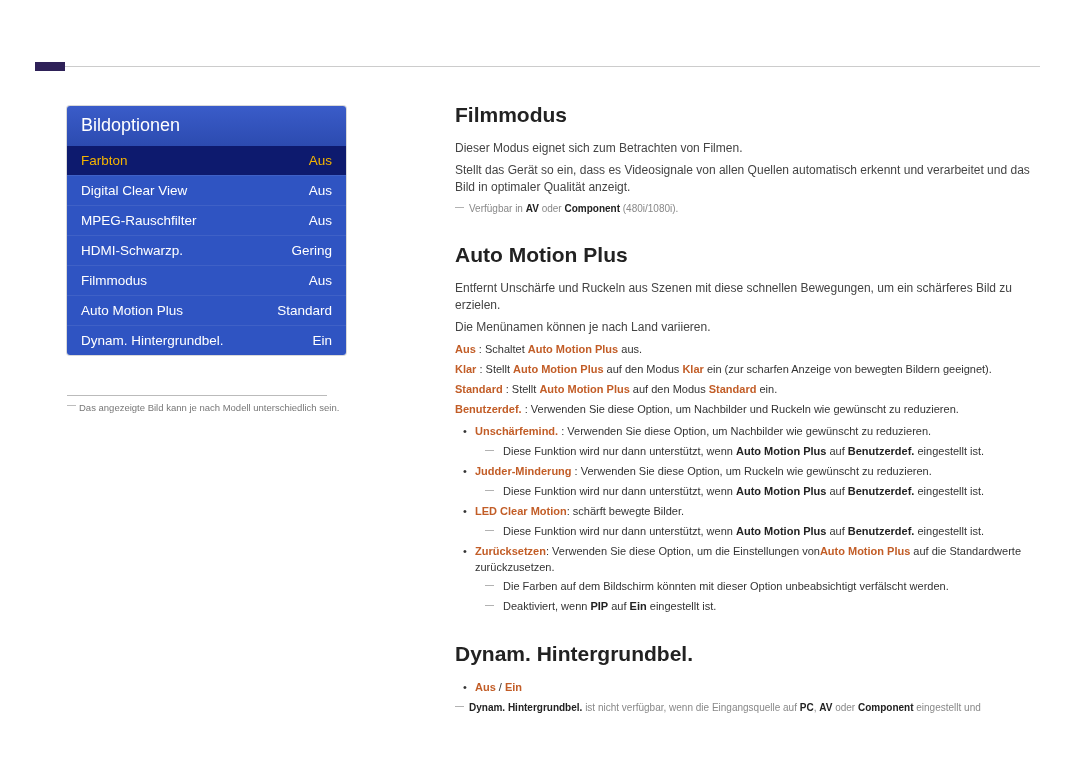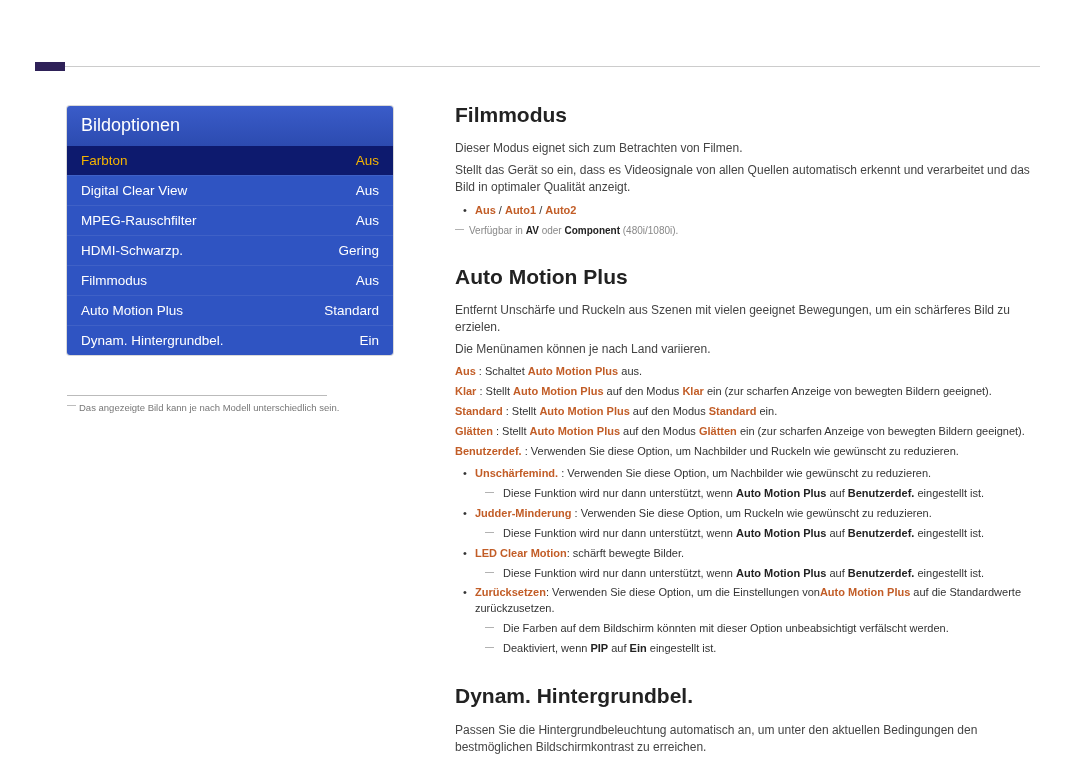--- a/index.html
+++ b/index.html
@@ -28,21 +28,21 @@
     height: 9px;
     background: #2e2158;
   }
   .left-col {
     position: absolute;
     left: 67px;
     top: 106px;
     width: 290px;
   }
   .menu-box {
-    width: 326px;
+    width: 279px;
     border-radius: 3px;
     overflow: hidden;
     box-shadow: 0 0 0 1px rgba(0,0,0,.15);
   }
   .menu-title {
     background: linear-gradient(#3a5cc9, #2c4bb0);
     color: #fff;
     font-size: 18px;
     padding: 9px 14px 10px;
     font-weight: 400;
@@ -194,41 +194,33 @@
   <div class="left-note-rule"></div>
   <div class="left-note">Das angezeigte Bild kann je nach Modell unterschiedlich sein.</div>
 </div>
 
 <div class="right-col">
 
   <section>
     <div class="h2">Filmmodus</div>
     <p class="para">Dieser Modus eignet sich zum Betrachten von Filmen.</p>
     <p class="para">Stellt das Gerät so ein, dass es Videosignale von allen Quellen automatisch erkennt und verarbeitet und das Bild in optimaler Qualität anzeigt.</p>
-    <ul class="bullets">
-      <li>
-        <span class="accent">Aus</span> /
-        <span class="accent">Auto1</span> /
-        <span class="accent">Auto2</span>
-      </li>
-    </ul>
     <div class="gray-note">
       <span>Verfügbar in </span><b>AV</b><span> oder </span><b>Component</b><span> (480i/1080i).</span>
     </div>
   </section>
 
   <section>
     <div class="h2">Auto Motion Plus</div>
-    <p class="para">Entfernt Unschärfe und Ruckeln aus Szenen mit vielen geeignet Bewegungen, um ein schärferes Bild zu erzielen.</p>
+    <p class="para">Entfernt Unschärfe und Ruckeln aus Szenen mit diese schnellen Bewegungen, um ein schärferes Bild zu erzielen.</p>
     <p class="para">Die Menünamen können je nach Land variieren.</p>
     <div class="def-list">
       <div class="def-item"><span class="accent">Aus</span><span> : Schaltet </span><span class="accent">Auto Motion Plus</span><span> aus.</span></div>
       <div class="def-item"><span class="accent">Klar</span><span> : Stellt </span><span class="accent">Auto Motion Plus</span><span> auf den Modus </span><span class="accent">Klar</span><span> ein (zur scharfen Anzeige von bewegten Bildern geeignet).</span></div>
       <div class="def-item"><span class="accent">Standard</span><span> : Stellt </span><span class="accent">Auto Motion Plus</span><span> auf den Modus </span><span class="accent">Standard</span><span> ein.</span></div>
-      <div class="def-item"><span class="accent">Glätten</span><span> : Stellt </span><span class="accent">Auto Motion Plus</span><span> auf den Modus </span><span class="accent">Glätten</span><span> ein (zur scharfen Anzeige von bewegten Bildern geeignet).</span></div>
       <div class="def-item"><span class="accent">Benutzerdef.</span><span> : Verwenden Sie diese Option, um Nachbilder und Ruckeln wie gewünscht zu reduzieren.</span></div>
     </div>
 
     <ul class="bullets">
       <li>
         <span class="accent">Unschärfemind.</span><span> : Verwenden Sie diese Option, um Nachbilder wie gewünscht zu reduzieren.</span>
         <ul class="sub-bullets">
           <li class="note"><span>Diese Funktion wird nur dann unterstützt, wenn </span><b>Auto Motion Plus</b><span> auf </span><b>Benutzerdef.</b><span> eingestellt ist.</span></li>
         </ul>
       </li>
@@ -249,21 +241,20 @@
         <ul class="sub-bullets">
           <li class="note">Die Farben auf dem Bildschirm könnten mit dieser Option unbeabsichtigt verfälscht werden.</li>
           <li class="note"><span>Deaktiviert, wenn </span><b>PIP</b><span> auf </span><b>Ein</b><span> eingestellt ist.</span></li>
         </ul>
       </li>
     </ul>
   </section>
 
   <section>
     <div class="h2">Dynam. Hintergrundbel.</div>
-    <p class="para">Passen Sie die Hintergrundbeleuchtung automatisch an, um unter den aktuellen Bedingungen den bestmöglichen Bildschirmkontrast zu erreichen.</p>
     <ul class="bullets">
       <li>
         <span class="accent">Aus</span> /
         <span class="accent">Ein</span>
       </li>
     </ul>
     <div class="gray-note">
       <b>Dynam. Hintergrundbel.</b><span> ist nicht verfügbar, wenn die Eingangsquelle auf </span><b>PC</b><span>, </span><b>AV</b><span> oder </span><b>Component</b><span> eingestellt und </span>
     </div>
   </section>

